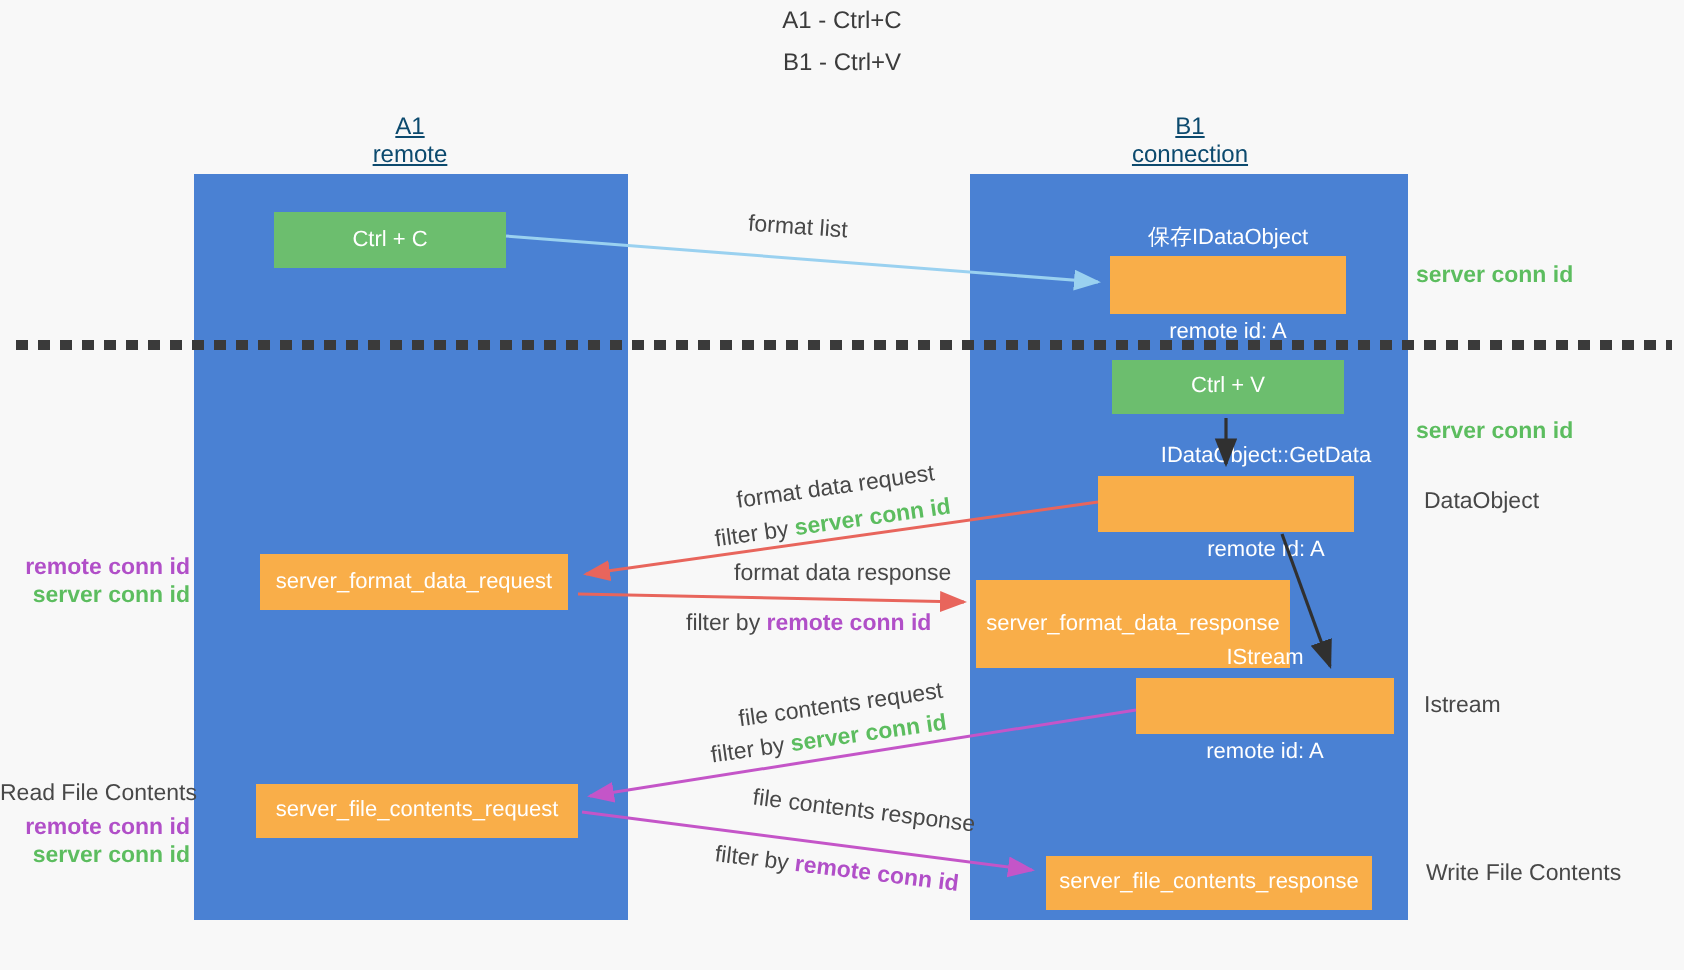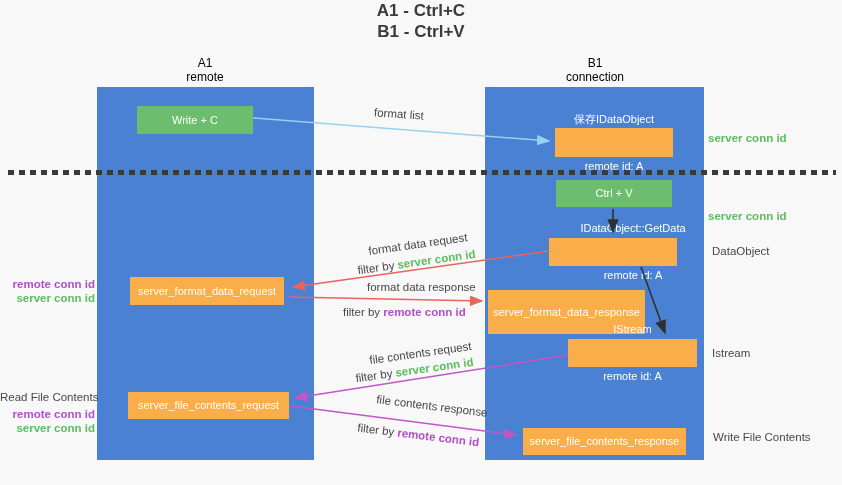--- a/index.html
+++ b/index.html
@@ -1,22 +1,22 @@
 <!DOCTYPE html>
 <html><head>
 <meta charset="utf-8">
 <style>
   * { margin:0; padding:0; box-sizing:border-box; }
   body { font-family:"Liberation Sans", sans-serif; background:#f8f8f8; }
   #stage { position:relative; width:842px; height:485px; background:#f8f8f8; overflow:hidden; }
 
   .title-block { position:absolute; left:0; top:8; width:842px; text-align:center;
-                 font-size:17px; color:#3b3b3b; line-height:21px;font-weight:bold; }
+                 font-size:12px; color:#3b3b3b; line-height:21px; }
 
-  .col-header { position:absolute; text-align:center; font-size:12px; color:#000000; line-height:14px; }
+  .col-header { position:absolute; text-align:center; font-size:12px; color:#0c4a6e; line-height:14px;text-decoration:underline; }
   .col-header.left  { left:145px; top:56px; width:120px; }
   .col-header.right { left:535px; top:56px; width:120px; }
 
   .column { position:absolute; top:87px; height:373px; background:#4a81d3; }
   .column.left  { left:97px;  width:217px; }
   .column.right { left:485px; width:219px; }
 
   .dotted-line { position:absolute; left:8px; top:170px; width:828px; height:5px;
                  background:repeating-linear-gradient(to right,#3a3a3a 0 6px,transparent 6px 11px); }
 
@@ -65,21 +65,21 @@
     <div>B1</div>
     <div>connection</div>
   </div>
 
   <div class="column left"></div>
   <div class="column right"></div>
 
   <div class="dotted-line"></div>
 
   <div class="box green b-ctrl-c">
-    <div>Write + C</div>
+    <div>Ctrl + C</div>
   </div>
 
   <div class="box orange b-save">
     <div>保存IDataObject</div>
     <div>remote id: A</div>
   </div>
 
   <div class="box green b-ctrl-v">
     <div>Ctrl + V</div>
   </div>

